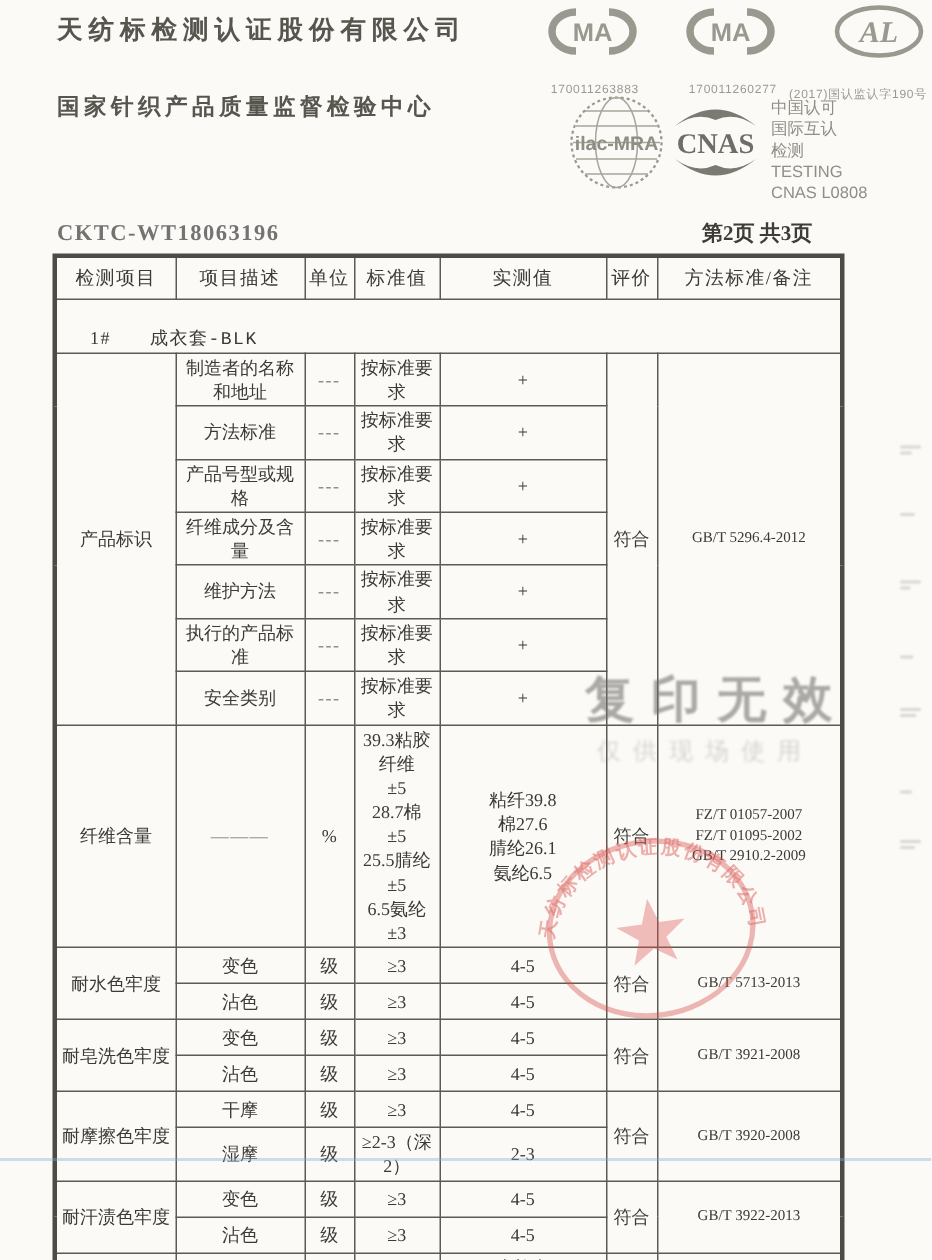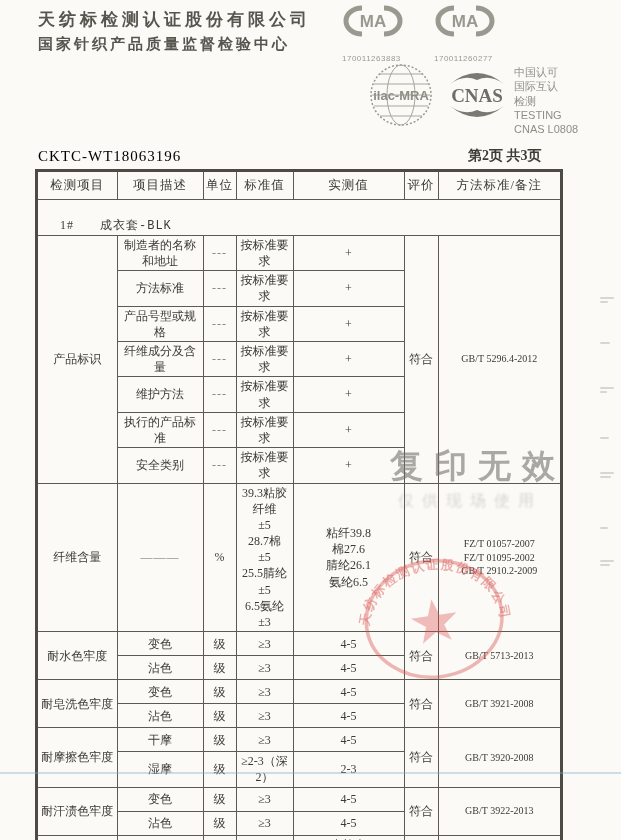--- a/index.html
+++ b/index.html
@@ -5,33 +5,33 @@
   html,body{margin:0;padding:0;}
   .page{
     position:relative; width:621px; height:840px;
     background:#fbfaf7; overflow:hidden;
     font-family:"Liberation Serif","DejaVu Serif",serif;
     color:#3c3b36;
   }
   
   .company{position:absolute; left:38px; top:7px; color:#56554e;}
   .company .l1{font-size:17px; font-weight:bold; letter-spacing:4px; line-height:1.5;}
-  .company .l2{font-size:15px; font-weight:bold; letter-spacing:3px; line-height:1.5;}
+  .company .l2{font-size:15px; font-weight:bold; letter-spacing:3px; line-height:1.5;margin-top:28px;}
   .report-title{
     position:absolute; left:66px; top:60px;
     font-size:31px; font-weight:bold; letter-spacing:27px; color:#4c4b45;
   }
   
   .logos{position:absolute; left:342px; top:2px; width:276px; height:130px;}
-  .logo-box{position:absolute; text-align:left; color:#9a998f;}
+  .logo-box{position:absolute; text-align:right; color:#9a998f;}
   .logo-num{font-size:8px; letter-spacing:.5px; color:#9a998f; font-family:Liberation Sans, sans-serif; margin-top:12px;}
   .cnas-caption{position:absolute; left:172px; top:63px; font-size:11px; line-height:1.3;
     color:#8f8e85; text-align:left; font-family:Liberation Sans, sans-serif;}
   
-  .report-no{position:absolute; left:38px; top:148px; font-size:15px; font-weight:normal; letter-spacing:1px; color:#000000;}
+  .report-no{position:absolute; left:38px; top:148px; font-size:15px; font-weight:bold; letter-spacing:1px; color:#737373;}
   .page-info{position:absolute; left:468px; top:147px; font-size:14px; font-weight:bold; color:#3d3c37;}
   
   table.rpt{
     position:absolute; left:36px; top:170px; width:524px;
     border-collapse:collapse; table-layout:fixed;
     font-size:12px; color:#3b3a35;
   }
   table.rpt td{border:1px solid #5d5a52; text-align:center; vertical-align:middle;
     padding:1px 2px; white-space:pre-line; line-height:1.35; overflow:hidden;}
   table.rpt .hdr td{font-size:12.5px; letter-spacing:1px;}
@@ -74,20 +74,27 @@
       </svg>
       <div class="logo-num">170011263883</div>
     </div>
     <div class="logo-box" style="left:92px; top:2px; width:84px;">
       <svg width="62" height="34" viewBox="0 0 62 34">
         <path d="M20,4 A16,13 0 1 0 20,30" fill="none" stroke="#9a998f" stroke-width="5"></path>
         <path d="M42,4 A16,13 0 1 1 42,30" fill="none" stroke="#9a998f" stroke-width="5"></path>
         <text x="31" y="23" text-anchor="middle" font-size="17" font-weight="bold" fill="#9a998f" font-family="Liberation Sans, sans-serif">MA</text>
       </svg>
       <div class="logo-num">170011260277</div>
+    </div>
+    <div class="logo-box" style="left:182px; top:0; width:94px;">
+      <svg width="64" height="38" viewBox="0 0 64 38">
+        <ellipse cx="32" cy="19" rx="28" ry="16" fill="none" stroke="#9a998f" stroke-width="3"></ellipse>
+        <text x="32" y="26" text-anchor="middle" font-size="20" font-weight="bold" font-style="italic" fill="#9a998f" font-family="Liberation Serif, serif">AL</text>
+      </svg>
+      <div class="logo-num">(2017)国认监认字190号</div>
     </div>
     <div class="logo-box" style="left:26px; top:60px; width:76px;">
       <svg width="66" height="66" viewBox="0 0 66 66">
         <circle cx="33" cy="33" r="30" fill="none" stroke="#9a998f" stroke-width="1.5" stroke-dasharray="2,2"></circle>
         <path d="M6,22 H60 M4,33 H62 M6,44 H60 M12,54 H54 M12,12 H54" stroke="#a7a69c" stroke-width="1" fill="none"></path>
         <ellipse cx="33" cy="33" rx="14" ry="30" fill="none" stroke="#a7a69c" stroke-width="1"></ellipse>
         <text x="33" y="38" text-anchor="middle" font-size="13" font-weight="bold" fill="#8f8e85" font-family="Liberation Sans, sans-serif">ilac-MRA</text>
       </svg>
     </div>
     <div class="logo-box" style="left:100px; top:66px; width:70px;">

